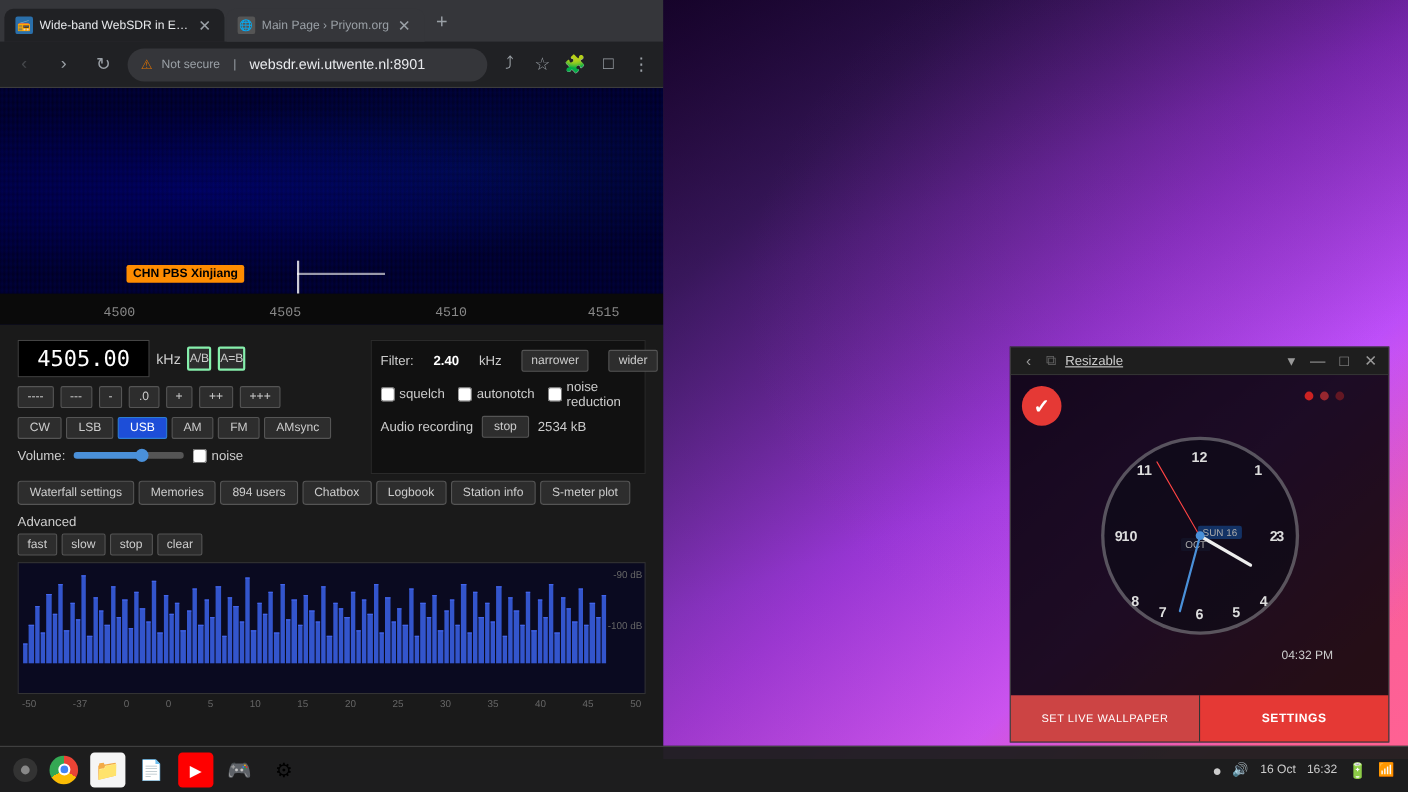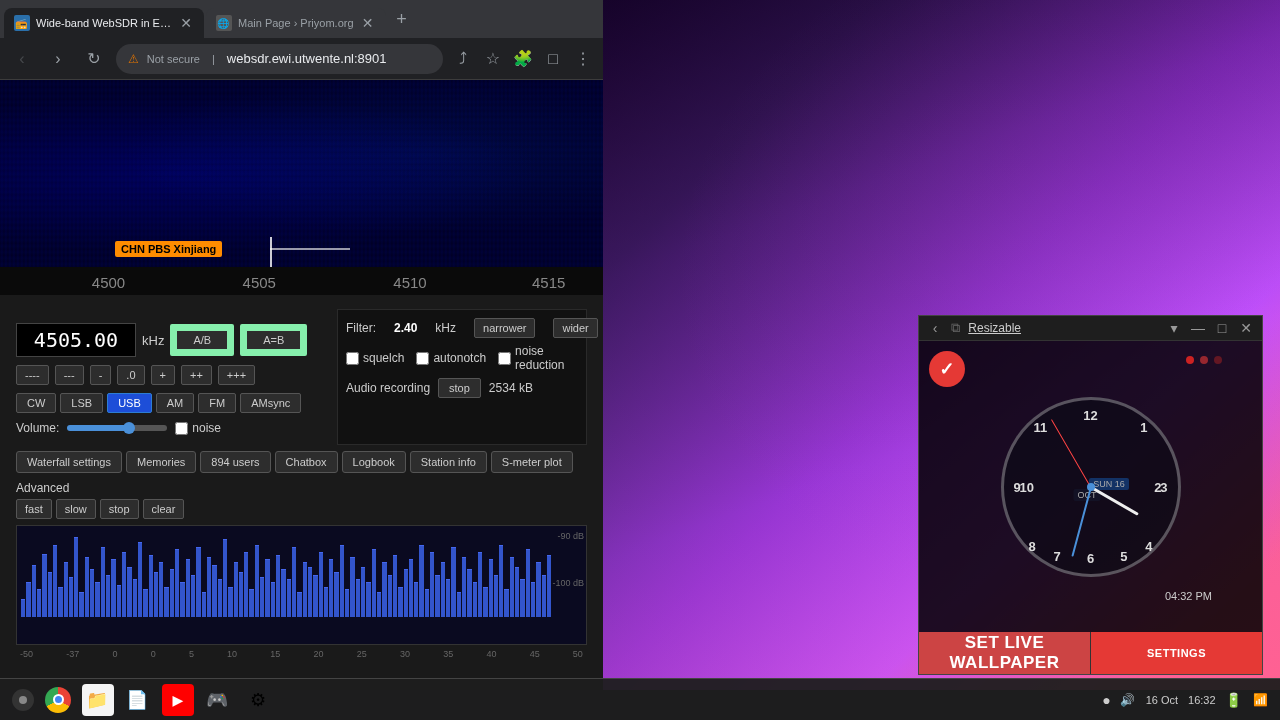--- a/index.html
+++ b/index.html
@@ -152,23 +152,24 @@
     
     .spectrum-area {
       background: #000020;
       height: 215px;
       position: relative;
       overflow: hidden;
     }
     .freq-label {
       position: absolute;
       bottom: 4px;
-      font-size: 15px;
+      font-size: 12px;
       color: #888;
       transform: translateX(-50%);
+      font-family: Liberation Mono, monospace;
     }
     .station-label {
       position: absolute;
       background: #ff8c00;
       color: #000;
       font-size: 11px;
       font-weight: bold;
       padding: 2px 6px;
       border-radius: 2px;
     }
@@ -210,22 +211,22 @@
       min-width: 120px;
       text-align: center;
     }
     .khz-label {
       color: #ccc;
       font-size: 13px;
     }
     .ab-btn {
       background: #2d2d2d;
       color: #ccc;
-      border: 7px solid #86efac;
-      padding: 3px 16px;
+      border: 2px solid #86efac;
+      padding: 3px 0;
       cursor: pointer;
       font-size: 11px;
       border-radius: 2px;
     }
 
     .step-row {
       display: flex;
       align-items: center;
       gap: 6px;
       margin-bottom: 8px;
@@ -540,22 +541,22 @@
 
     
     .app-bottom {
       display: flex;
       height: 42px;
     }
     .wallpaper-btn {
       flex: 1;
       background: #c44;
       color: #fff;
-      font-size: 17px;
-      font-weight: bold;
+      font-size: 10px;
+      font-weight: normal;
       display: flex;
       align-items: center;
       justify-content: center;
       cursor: pointer;
       border: none;
       border-right: 1px solid #333;
       letter-spacing: 0.5px;
     }
     .settings-btn {
       flex: 1;
@@ -615,21 +616,20 @@
         radial-gradient(ellipse at 70% 40%, rgba(0,50,150,0.2) 0%, transparent 50%);
     }
 
     .controls-main {
       display: flex;
       gap: 8px;
       padding: 6px 8px;
     }
     .controls-left {
       flex: 1;
-      margin-top: 14px;
     }
     .controls-right {
       width: 250px;
       background: #111;
       border: 1px solid #2a2a2a;
       padding: 8px;
     }
 
     
     .bars-container {

